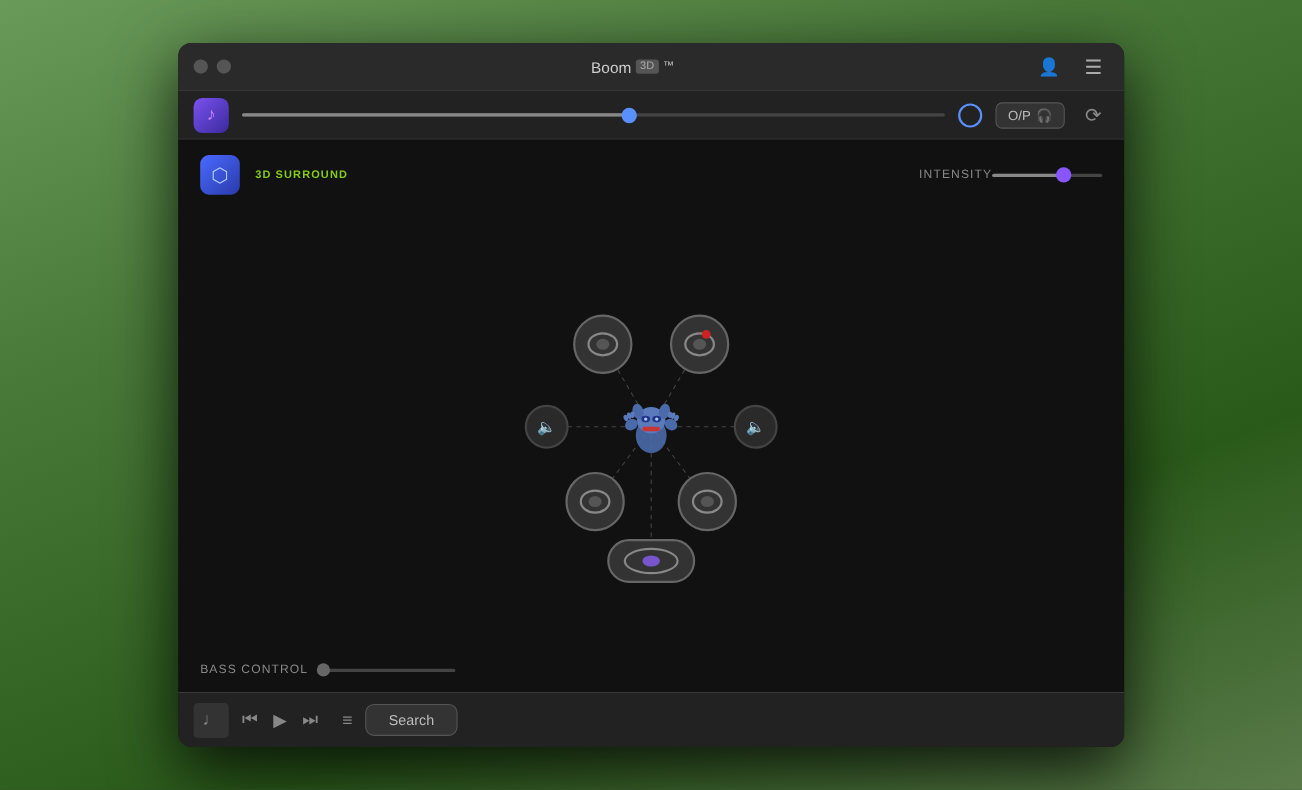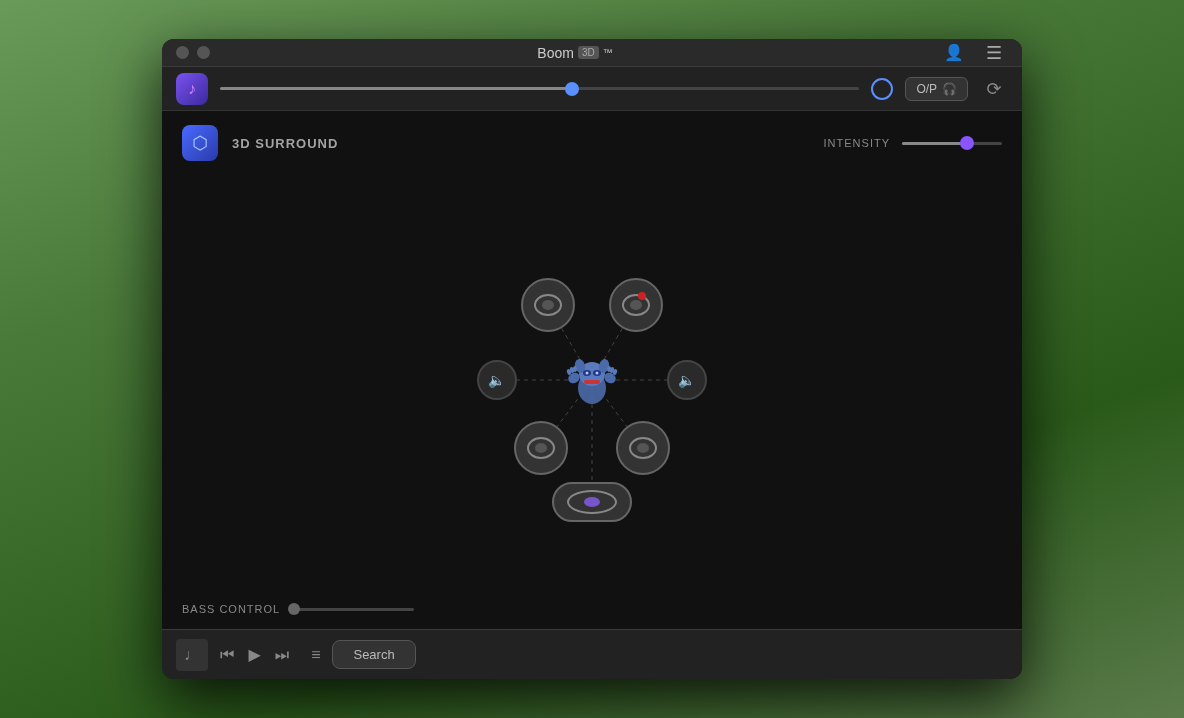--- a/index.html
+++ b/index.html
@@ -30,21 +30,21 @@
       background: #1e1e1e;
       border-radius: 12px;
       overflow: hidden;
       box-shadow: 0 20px 60px rgba(0,0,0,0.8);
       display: flex;
       flex-direction: column;
     }
 
     
     .title-bar {
-      height: 28px;
+      height: 44px;
       background: #2a2a2a;
       display: flex;
       align-items: center;
       padding: 0 14px;
       flex-shrink: 0;
       border-bottom: 1px solid #3a3a3a;
     }
 
     .window-controls {
       display: flex;
@@ -210,31 +210,30 @@
       background: linear-gradient(135deg, #4a6aff, #2a3aaa);
       display: flex;
       align-items: center;
       justify-content: center;
       color: #aaccff;
       font-size: 18px;
       margin-right: 14px;
     }
 
     .surround-title {
-      color: #a3a3a3;
-      font-size: 13px;
+      color: #84cc16;
+      font-size: 10px;
       font-weight: 600;
       letter-spacing: 1px;
     }
 
     .intensity-control {
       margin-left: auto;
       display: flex;
       align-items: center;
-      gap: 12px;
       padding-left: 20px;
     }
 
     .intensity-label {
       color: #888;
       font-size: 11px;
       letter-spacing: 1px;
     }
 
     .intensity-track {

